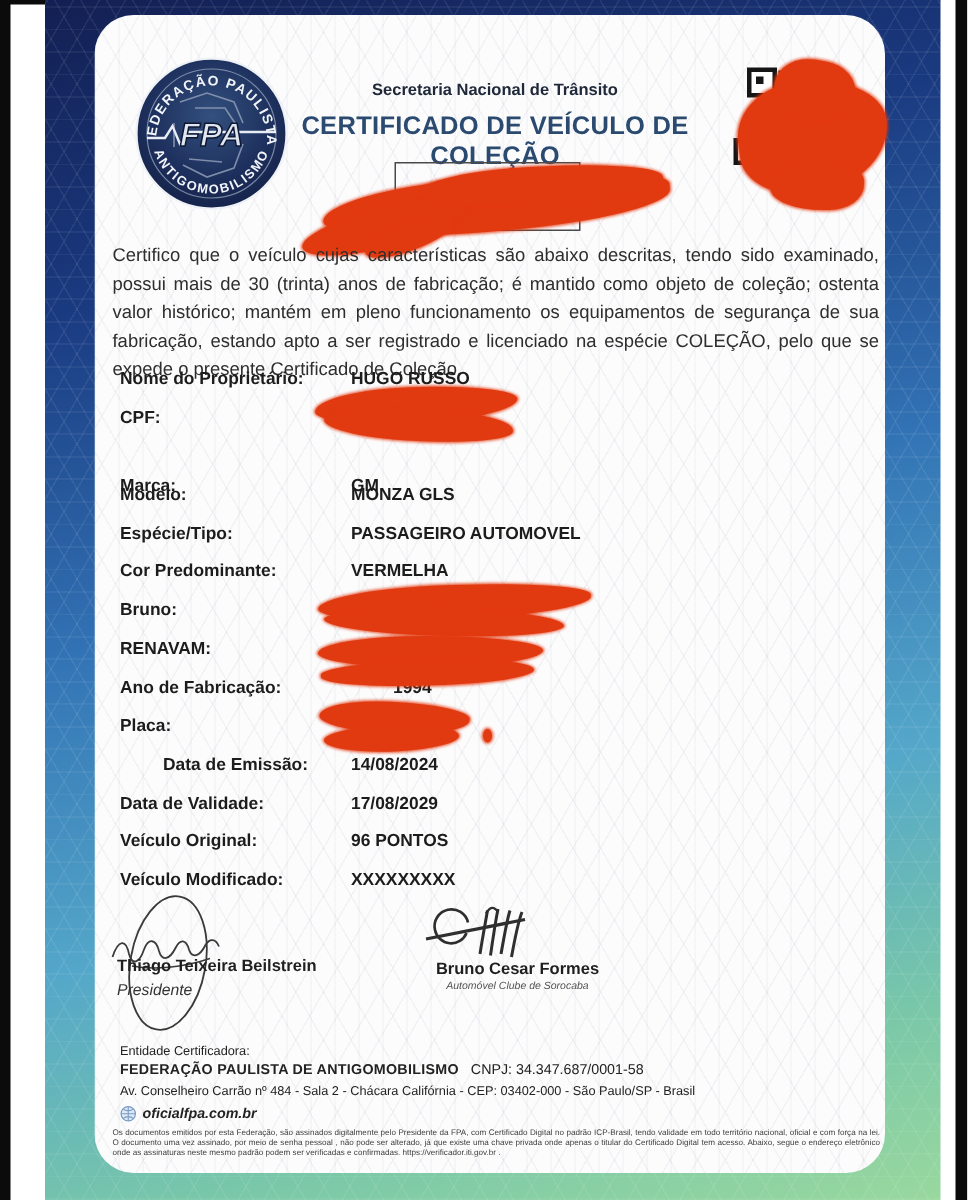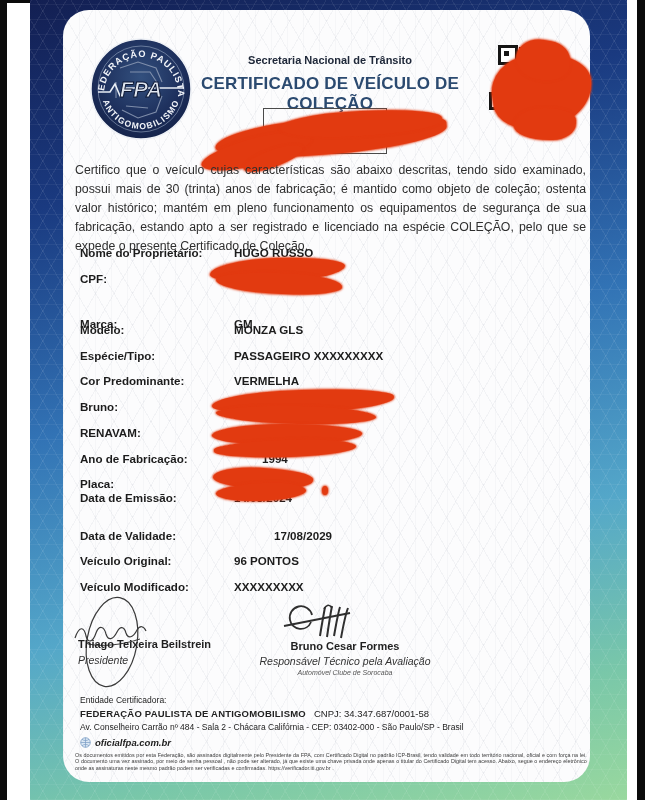--- a/index.html
+++ b/index.html
@@ -154,21 +154,21 @@
     <div class="row" style="top:297px;margin-top:20px;">
         <span class="fl">Marca:</span>
         <span class="fv">GM</span>
       </div>
     <div class="row" style="top:323px;">
         <span class="fl">Modelo:</span>
         <span class="fv">MONZA GLS</span>
       </div>
     <div class="row" style="top:349px;">
         <span class="fl">Espécie/Tipo:</span>
-        <span class="fv">PASSAGEIRO XXXXXXXXX</span>
+        <span class="fv">PASSAGEIRO AUTOMOVEL</span>
       </div>
     <div class="row" style="top:374px;">
         <span class="fl">Cor Predominante:</span>
         <span class="fv">VERMELHA</span>
       </div>
     <div class="row" style="top:400px;">
         <span class="fl">Bruno:</span>
         <span class="fv"></span>
       </div>
     <div class="row" style="top:426px;">
@@ -176,25 +176,25 @@
         <span class="fv"></span>
       </div>
     <div class="row" style="top:452px;gap:28px;">
         <span class="fl">Ano de Fabricação:</span>
         <span class="fv">1994</span>
       </div>
     <div class="row" style="top:477px;">
         <span class="fl">Placa:</span>
         <span class="fv"></span>
       </div>
-    <div class="row" style="top:491px;">
+    <div class="row" style="top:503px;text-align:center;">
         <span class="fl">Data de Emissão:</span>
         <span class="fv">14/08/2024</span>
       </div>
-    <div class="row" style="top:529px;gap:40px;">
+    <div class="row" style="top:529px;">
         <span class="fl">Data de Validade:</span>
         <span class="fv">17/08/2029</span>
       </div>
     <div class="row" style="top:554px;">
         <span class="fl">Veículo Original:</span>
         <span class="fv">96 PONTOS</span>
       </div>
     <div class="row" style="top:580px;">
         <span class="fl">Veículo Modificado:</span>
         <span class="fv">XXXXXXXXX</span>
@@ -221,21 +221,20 @@
     </div>
 
     <svg class="sig-svg" style="left:246px;top:601px;width:78px;height:40px;" viewBox="0 0 78 40">
       <path d="M 36 14 a 11 11 0 1 0 -22 5 a 11 11 0 0 0 21 2" fill="none" stroke="#2f2f2f" stroke-width="1.8"></path>
       <path d="M 8 25 L 74 12" fill="none" stroke="#2f2f2f" stroke-width="2.2"></path>
       <path d="M 44 35 C 46 22 48 12 49 6 M 51 36 C 53 22 55 10 56 5 M 58 35 C 60 24 62 12 64 6 M 65 37 C 67 26 70 12 72 7" fill="none" stroke="#2f2f2f" stroke-width="2"></path>
       <path d="M 48 8 q 4 -7 8 -1" fill="none" stroke="#2f2f2f" stroke-width="1.6"></path>
     </svg>
     <div id="sig-right-block">
       <div id="sig-right-name">Bruno Cesar Formes</div>
-      <div id="sig-right-role">Responsável Técnico pela Avaliação</div>
       <div id="sig-right-org">Automóvel Clube de Sorocaba</div>
     </div>
 
     <div id="entity">
       <div id="entity-heading">Entidade Certificadora:</div>
       <div id="entity-name-line">
         <span id="entity-name">FEDERAÇÃO PAULISTA DE ANTIGOMOBILISMO</span><span id="entity-cnpj">CNPJ: 34.347.687/0001-58</span>
       </div>
       <div id="entity-address">Av. Conselheiro Carrão nº 484 - Sala 2 - Chácara Califórnia - CEP: 03402-000 - São Paulo/SP - Brasil</div>
       <div id="entity-site">

